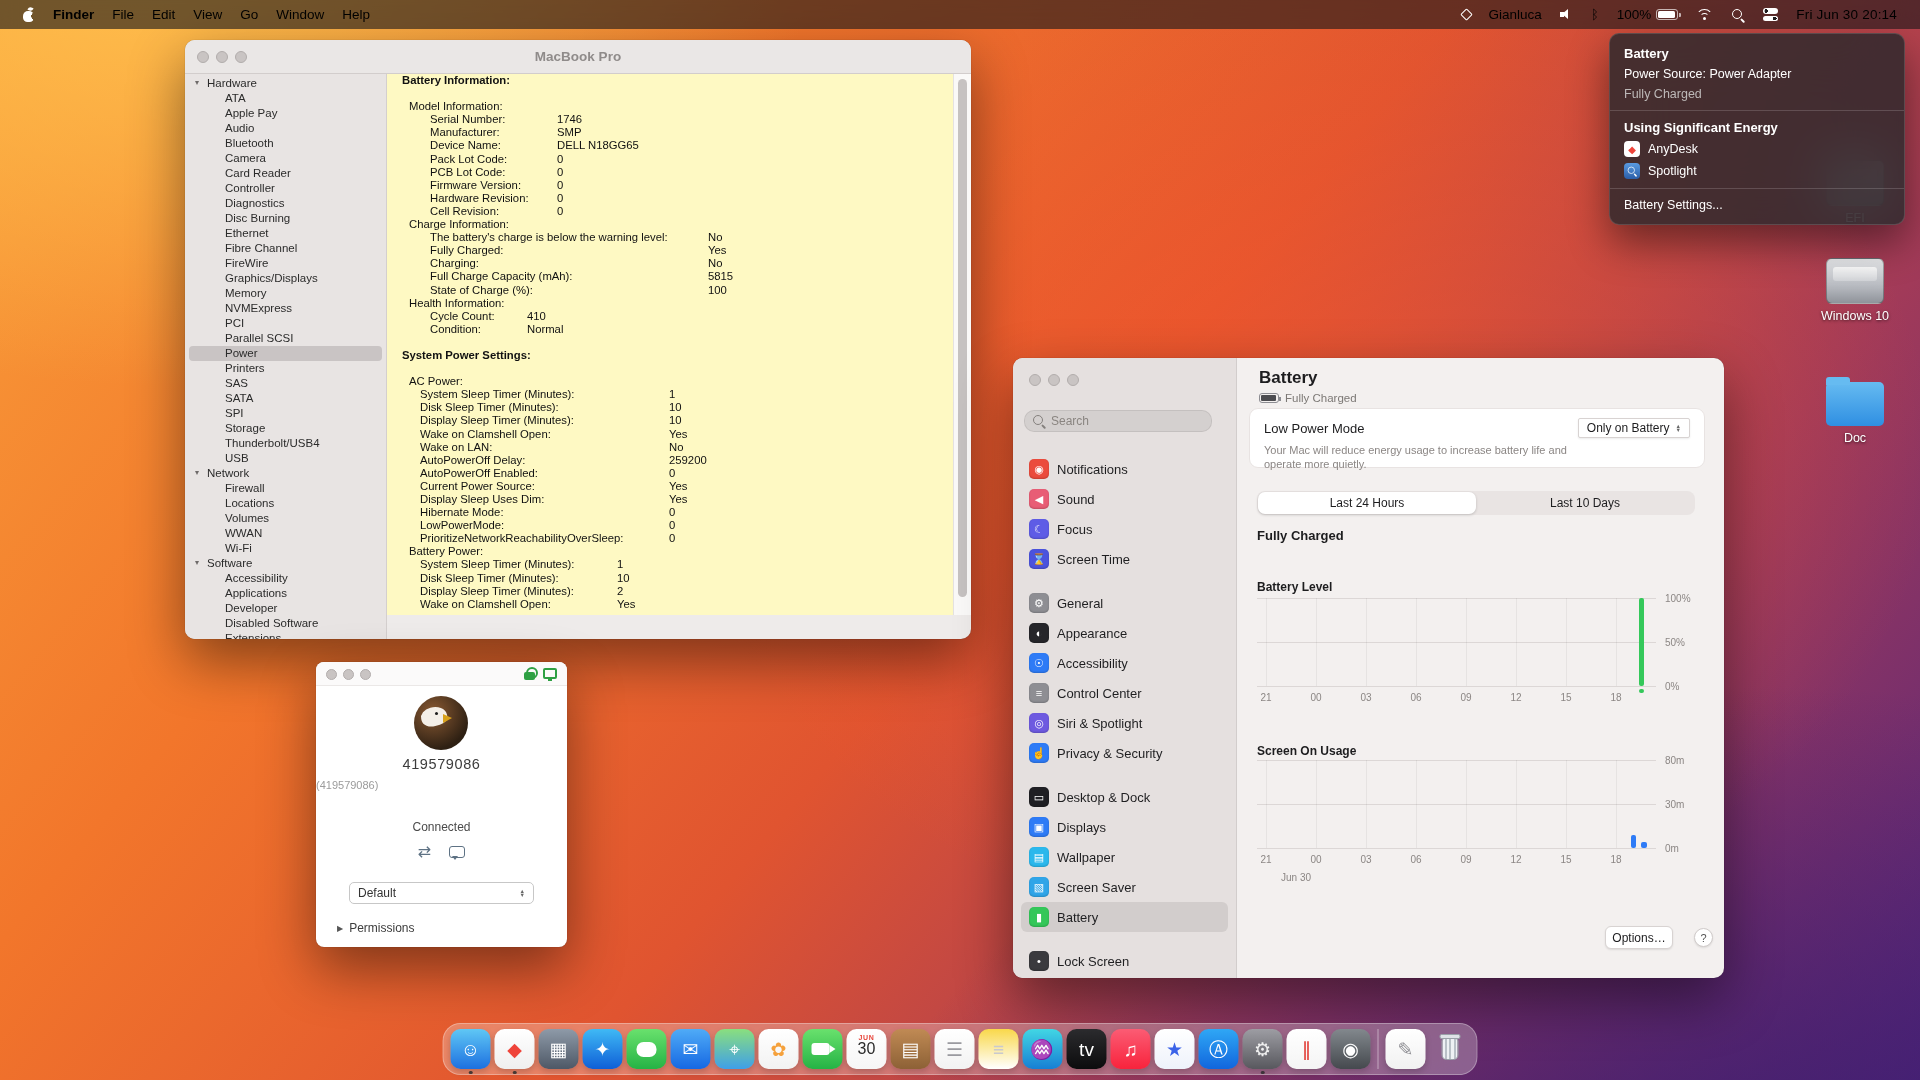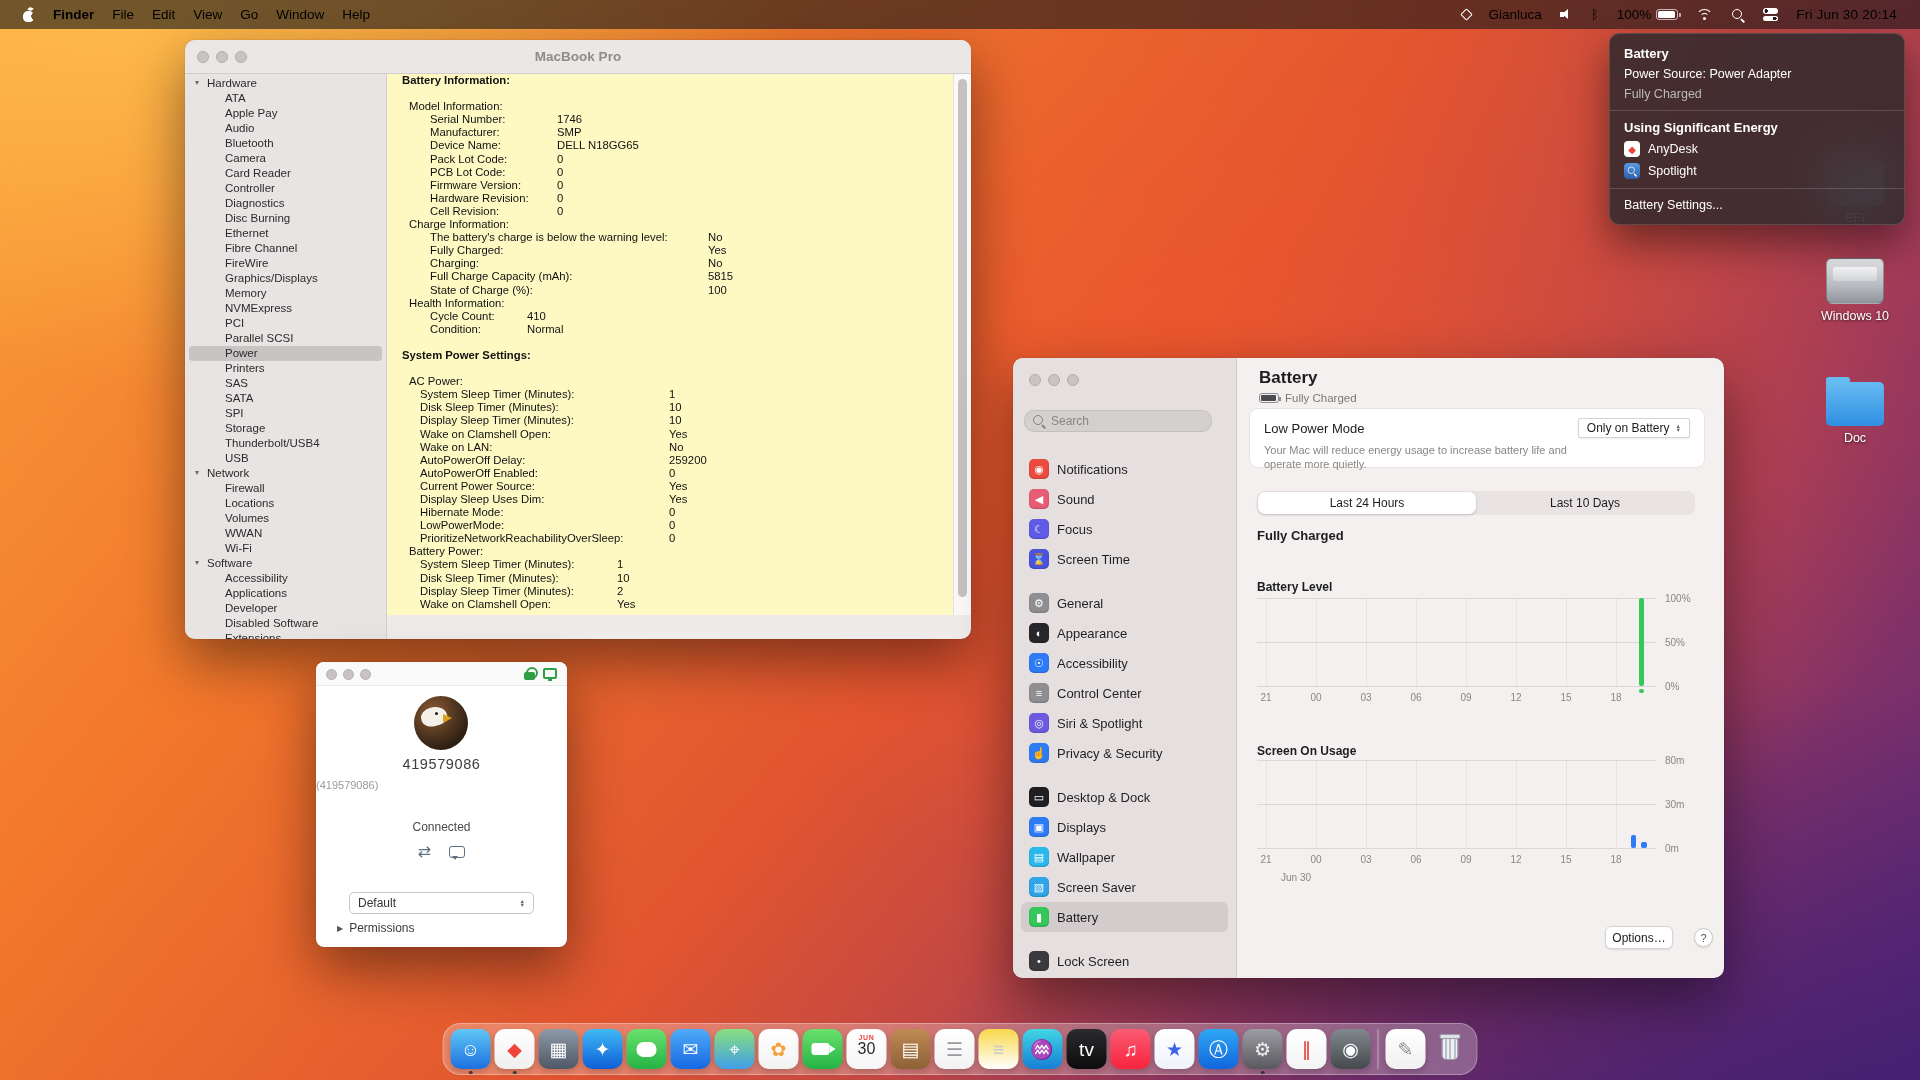--- a/index.html
+++ b/index.html
@@ -96,21 +96,21 @@
   .ad-avatar .h{position:absolute;left:7px;top:11px;width:26px;height:19px;background:#f4efe8;border-radius:50% 60% 40% 50%;transform:rotate(-15deg)}
   .ad-avatar .b{position:absolute;left:29px;top:18px;width:0;height:0;border-left:9px solid #d9a21b;border-top:4px solid transparent;border-bottom:5px solid transparent}
   .ad-avatar .e{position:absolute;left:21px;top:16px;width:3px;height:3px;background:#1d1d1d;border-radius:50%}
   .ad-id{position:absolute;top:94px;width:100%;text-align:center;font-size:14.5px;color:#3c3c3c;letter-spacing:.6px}
   .ad-alias{position:absolute;top:117px;width:100%;font-size:11px;color:#9b9b9b}
   .ad-conn{position:absolute;top:158px;width:100%;text-align:center;font-size:12px;color:#4a4a4a}
   .ad-actions{position:absolute;top:182px;width:100%;display:flex;justify-content:center;gap:18px;color:#5e7284;align-items:flex-start}
   .ad-file{font-size:16px;line-height:1}
   .ad-chat{width:16px;height:12px;border:1.5px solid #5e7284;border-radius:3px;position:relative;display:inline-block;margin-top:2px}
   .ad-chat::after{content:'';position:absolute;left:2px;bottom:-6px;border:3px solid transparent;border-top:4px solid #5e7284}
-  .ad-select{position:absolute;left:33px;top:230px;width:185px;height:22px;background:#fff;border:1px solid #c7c7c7;border-radius:5px;
+  .ad-select{position:absolute;left:33px;top:220px;width:185px;height:22px;background:#fff;border:1px solid #c7c7c7;border-radius:5px;
     display:flex;align-items:center;padding:0 8px;font-size:12px;color:#333}
   .sel-chev{margin-left:auto;display:flex;flex-direction:column;font-size:5.5px;color:#666;line-height:4.5px}
   .ad-perm{position:absolute;left:21px;top:259px;font-size:12px;color:#3c3c3c;display:flex;gap:6px;align-items:center}
   .ad-perm .tri{font-size:8px;color:#555}
   .ad-timer{position:absolute;right:16px;top:304px;font-size:11px;color:#555}
   .ad-disconnect{position:absolute;left:16px;right:16px;top:322px;height:25px;background:#e2423a;border-radius:5px;color:#fff;
     font-size:12.5px;display:flex;align-items:center;justify-content:center}
 
   
   .st{left:1013px;top:358px;width:711px;height:620px;background:#f3f0ef;z-index:15}

